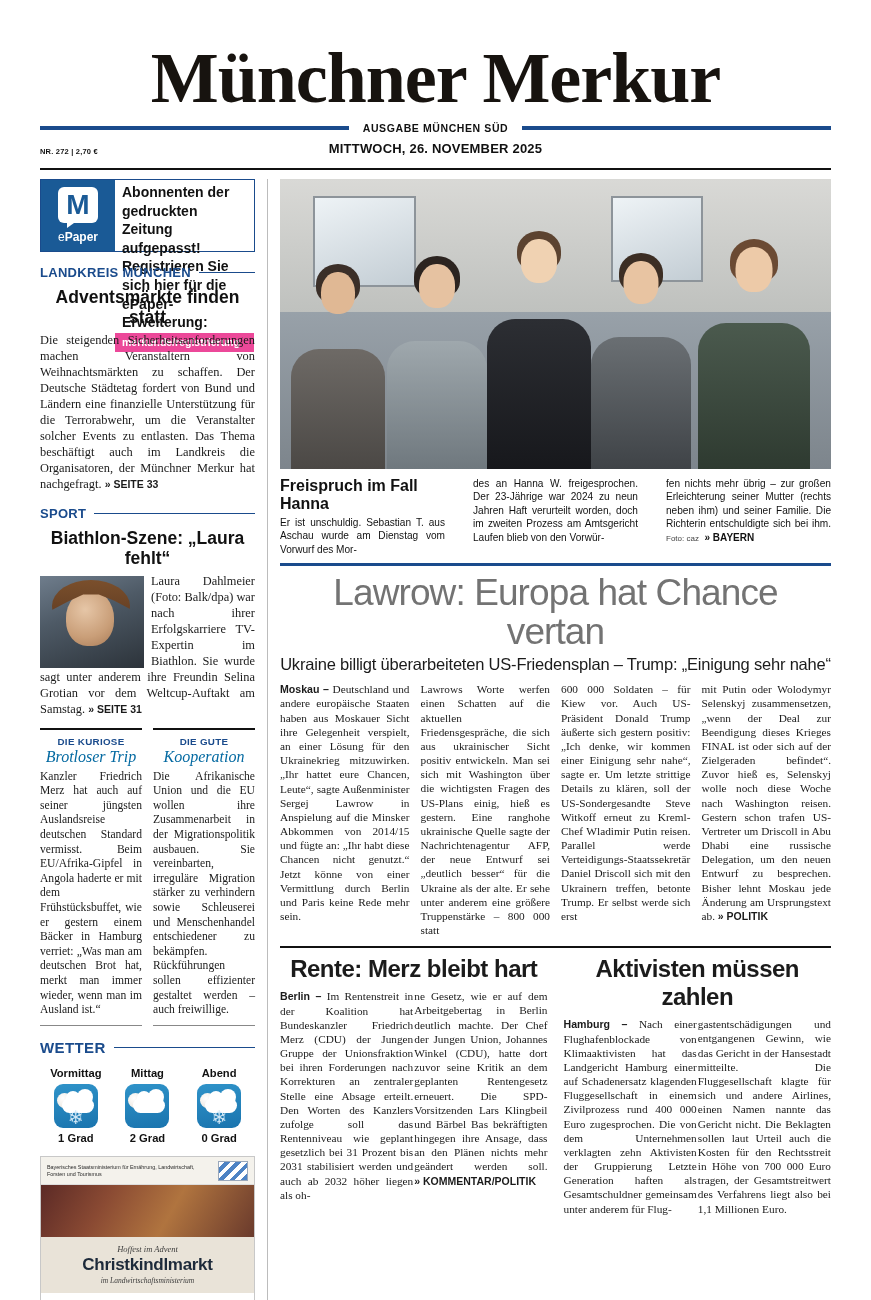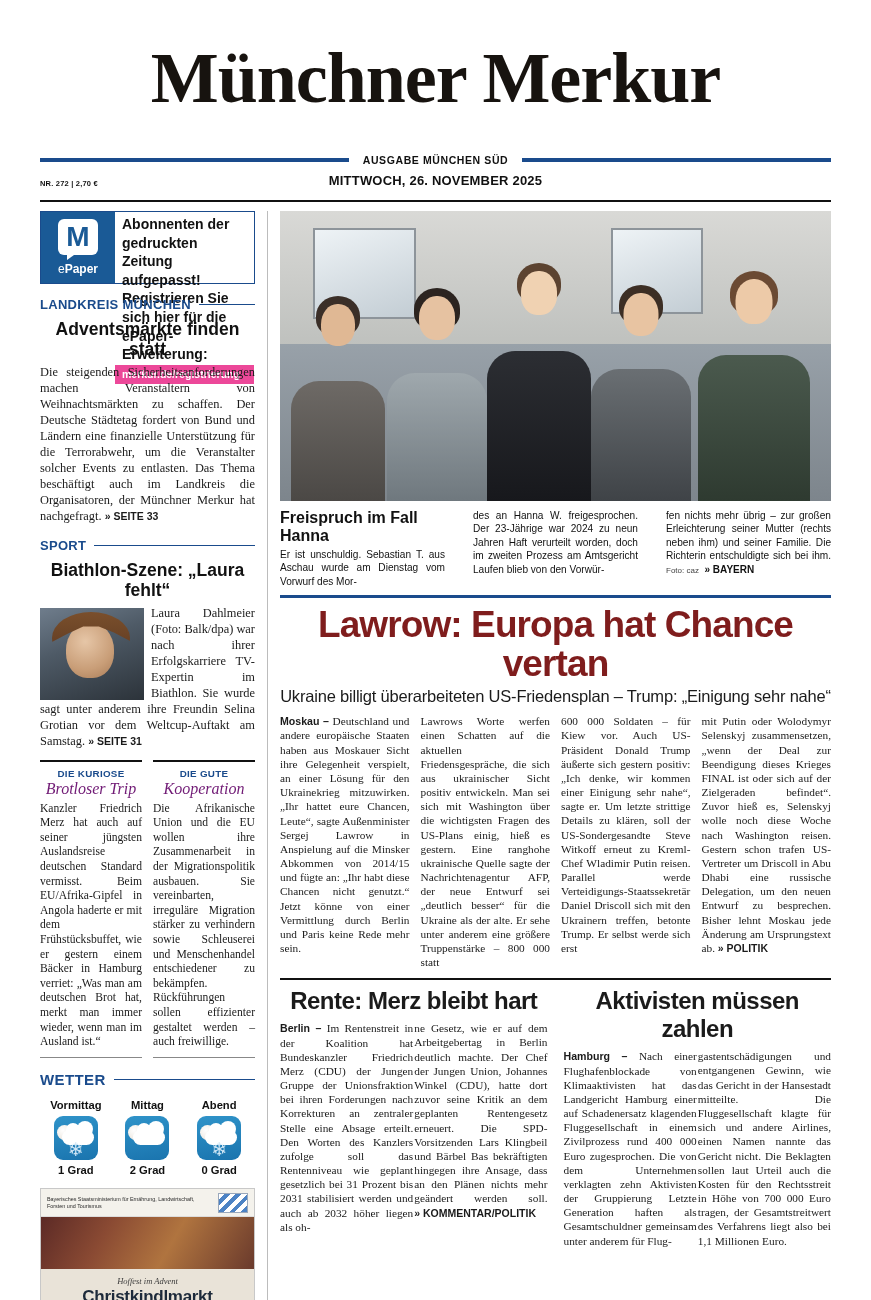--- a/index.html
+++ b/index.html
@@ -18,21 +18,21 @@
   .masthead-title{
     font-family:"Liberation Serif", serif;
     font-weight:700;
     font-size:72px;
     letter-spacing:-1px;
     line-height:1;
     color:#17130f;
   }
   .edition-row{
     display:flex;align-items:center;justify-content:space-between;gap:14px;
-    margin-top:40px;
+    margin-top:8px;
   }
   .edition-rule{height:4px;background:#1a4b8c;flex:1;}
   .edition-label{
     font-family:"Liberation Sans", sans-serif;
     font-weight:700;font-size:10.5px;letter-spacing:.6px;
     color:#111;white-space:nowrap;
   }
   .date-row{
     position:relative;text-align:center;margin-top:7px;padding-bottom:7px;
   }
@@ -131,21 +131,21 @@
   
   .two-mini{display:flex;gap:11px;margin-top:10px;}
   .mini{flex:1;}
   .mini-top-rule{height:2px;background:#111;margin-bottom:6px;}
   .mini-kicker{
     font-family:"Liberation Sans",sans-serif;font-weight:700;font-size:9.8px;
     color:#1a4b8c;text-align:center;letter-spacing:.3px;
   }
   .mini-title{
     font-family:"Liberation Serif",serif;font-style:italic;font-size:16px;
-    text-align:center;margin:1px 0 4px;color:#701a75;
+    text-align:center;margin:1px 0 4px;color:#0369a1;
   }
   .mini-body{font-size:11.6px;line-height:1.26;text-align:justify;hyphens:auto;}
   .mini-bottom-rule{height:1px;background:#888;margin-top:7px;}
 
   
   .wetter-kicker{
     font-family:"Liberation Sans",sans-serif;font-weight:700;font-size:15px;
     color:#1a4b8c;letter-spacing:.4px;
   }
   .wetter-row{display:flex;justify-content:space-around;margin-top:11px;text-align:center;}
@@ -208,22 +208,22 @@
   .cap-wrap{display:flex;gap:28px;margin-top:8px;}
   .cap-col{flex:1;}
   .cap-title{font-family:"Liberation Sans",sans-serif;font-weight:700;font-size:16px;color:#111;margin-bottom:3px;}
   .cap-text{font-family:"Liberation Sans",sans-serif;font-size:10.1px;line-height:1.33;text-align:justify;hyphens:auto;color:#111;}
   .cap-credit{font-family:"Liberation Sans",sans-serif;font-size:8px;color:#444;}
   .cap-ref{font-family:"Liberation Sans",sans-serif;font-weight:700;font-size:10px;color:#111;margin-top:18px;}
   .rule-blue{height:3px;background:#1a4b8c;margin-top:7px;}
 
   
   .big-head{
-    font-family:"Liberation Sans",sans-serif;font-weight:700;
-    font-size:37px;letter-spacing:-.9px;text-align:center;color:#7f1d1d;
+    font-family:"Liberation Sans",sans-serif;font-weight:400;
+    font-size:37px;letter-spacing:-.9px;text-align:center;color:#737373;
     margin-top:8px;line-height:1.04;
   }
   .big-sub{
     font-family:"Liberation Sans",sans-serif;font-size:16.5px;text-align:center;
     color:#1b1b1b;margin-top:4px;letter-spacing:-.2px;
   }
   .cols4{display:flex;gap:11px;margin-top:8px;}
   .c4{flex:1;font-size:11.3px;line-height:1.255;text-align:justify;hyphens:auto;}
   .dateline{font-family:"Liberation Sans",sans-serif;font-weight:700;font-size:10.6px;}
   .rule-dark{height:2px;background:#111;margin-top:9px;}

